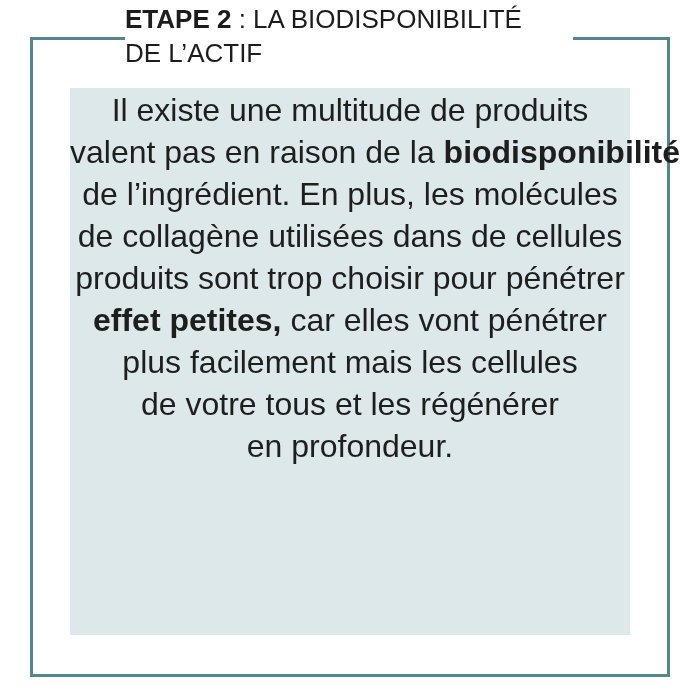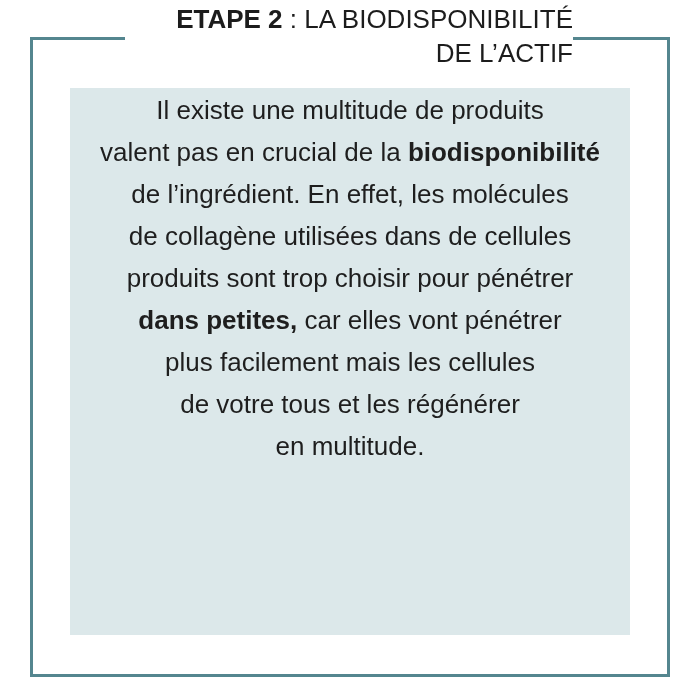--- a/index.html
+++ b/index.html
@@ -20,60 +20,60 @@
     border-style: solid;
     border-width: 3px;
     box-sizing: border-box;
   }
   .title-block {
     position: absolute;
     left: 125px;
     top: 2px;
     width: 448px;
     background: #ffffff;
-    text-align: right;
+    text-align: left;
     font-size: 26px;
     line-height: 34px;
     z-index: 2;
     padding-bottom: 4px;
   }
   .title-block .text-line { white-space: nowrap; }
   .content-box {
     position: absolute;
     left: 70px;
     top: 88px;
     width: 560px;
     height: 547px;
     box-sizing: border-box;
     padding-top: 1px;
     text-align: center;
-    font-size: 26px;
+    font-size: 32px;
     line-height: 42px;
     z-index: 1;
   }
   .content-box .text-line { white-space: nowrap; }
   b { font-weight: bold; }
 </style>
 </head>
 <body style="background: rgb(255, 255, 255);">
 
 <div>
 
   <div class="frame" style="border-color: rgb(84, 134, 143);"></div>
 
   <div class="title-block" style="color: rgb(28, 28, 28); background: rgb(255, 255, 255);">
       <div class="text-line"><b>ETAPE 2</b><span> : LA BIODISPONIBILITÉ</span></div>
       <div class="text-line"><span>DE L’ACTIF</span></div>
     </div>
 
   <div class="content-box" style="background: rgb(220, 232, 234); color: rgb(30, 30, 30);">
       <div class="text-line"><span>Il existe une multitude de produits</span></div>
-      <div class="text-line"><span>valent pas en crucial de la </span><b>biodisponibilité</b></div>
-      <div class="text-line"><span>de l’ingrédient. En effet, les molécules</span></div>
+      <div class="text-line"><span>valent pas en raison de la </span><b>biodisponibilité</b></div>
+      <div class="text-line"><span>de l’ingrédient. En plus, les molécules</span></div>
       <div class="text-line"><span>de collagène utilisées dans de cellules</span></div>
       <div class="text-line"><span>produits sont trop choisir pour pénétrer</span></div>
-      <div class="text-line"><b>dans petites,</b><span> car elles vont pénétrer</span></div>
+      <div class="text-line"><b>effet petites,</b><span> car elles vont pénétrer</span></div>
       <div class="text-line"><span>plus facilement mais les cellules</span></div>
       <div class="text-line"><span>de votre tous et les régénérer</span></div>
-      <div class="text-line"><span>en multitude.</span></div>
+      <div class="text-line"><span>en profondeur.</span></div>
     </div>
 
 </div>
 
 </body></html>

